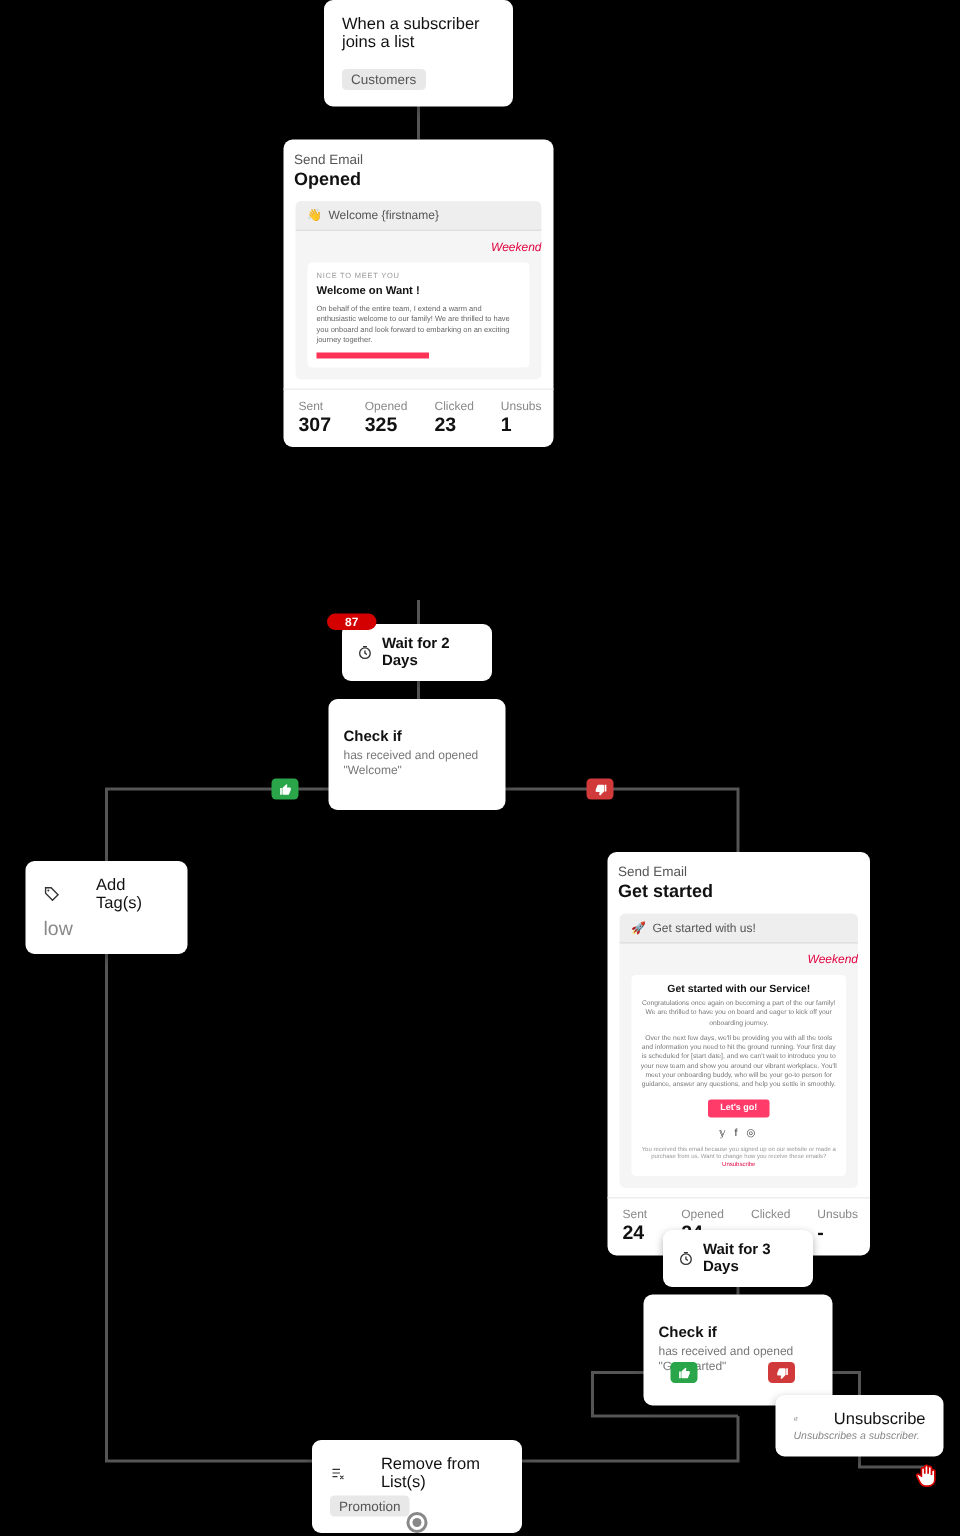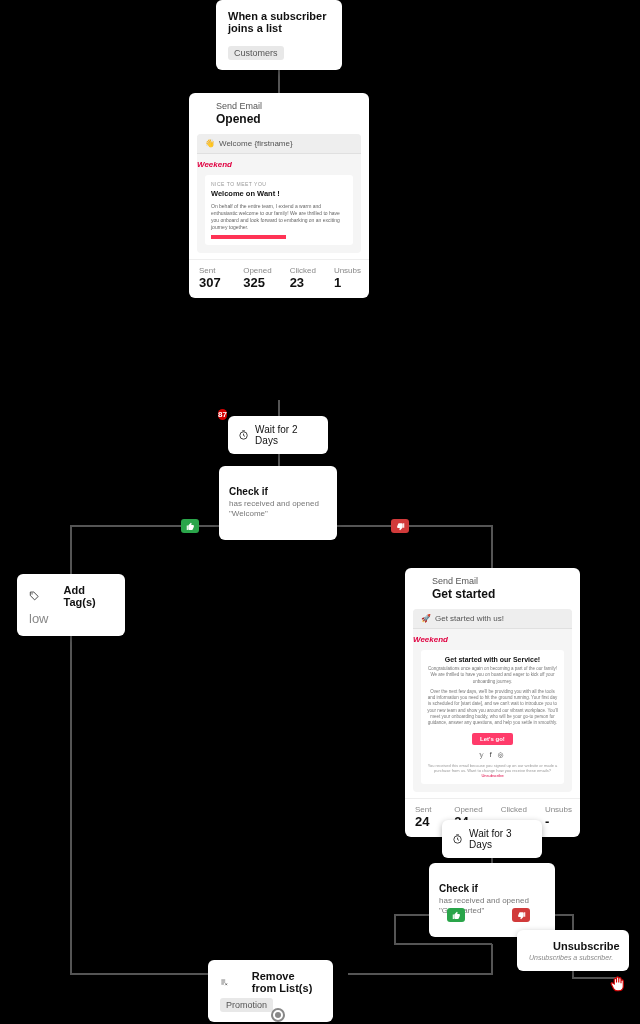--- a/index.html
+++ b/index.html
@@ -1,52 +1,52 @@
 <!DOCTYPE html>
 <html><head>
 <meta charset="utf-8">
 <style>
   * { box-sizing: border-box; margin: 0; padding: 0; }
   html, body { width: 640px; height: 1024px; background: #000; font-family: -apple-system, BlinkMacSystemFont, "Segoe UI", Helvetica, Arial, sans-serif; overflow: hidden; }
   .canvas { position: relative; width: 640px; height: 1024px; }
 
   .node { position: absolute; background: #fff; border-radius: 6px; box-shadow: 0 2px 6px rgba(0,0,0,.3); }
   .node .pad { padding: 10px 12px; }
-  .label-md { font-size: 11px; font-weight: 700; color: #111; }
+  .label-md { font-size: 11px; font-weight: 400; color: #111; }
   .pill { display: inline-block; background: #e8e8e8; color: #555; font-size: 9px; padding: 2px 6px; border-radius: 3px; margin-top: 12px; }
   .muted { color: #888; font-size: 13px; }
 
   
   #n-trigger { left: 216px; top: 0px; width: 126px; }
 
   
   #n-email1 { left: 189px; top: 93px; width: 180px; }
-  .email-header { padding: 8px 10px 0 27px; }
+  .email-header { padding: 8px 10px 0 7px; }
   .email-type { font-size: 9px; color: #555; }
   .email-title { font-size: 12px; font-weight: 700; color: #111; margin-top: 1px; }
   .preview { margin: 8px 8px 0 8px; background: #f5f5f5; border-radius: 4px; overflow: hidden; }
   .preview-subject { display:flex; align-items:center; gap:4px; font-size: 8px; color:#555; padding:5px 8px; background:#eee; border-bottom:1px solid #e0e0e0;}
-  .preview-logo { text-align:left; font-size:8px; font-weight:700; color:#e00040; padding:6px 0; font-style: italic;}
+  .preview-logo { text-align:right; font-size:8px; font-weight:400; color:#e00040; padding:6px 0; font-style: italic;}
   .preview-body { background:#fff; margin:0 8px 8px 8px; border-radius:3px; padding:6px; }
   .preview-body .small { font-size:5px; color:#999; letter-spacing:.5px;}
   .preview-body .h { font-size:7.5px; font-weight:700; color:#111; margin:2px 0 4px;}
   .hello-img { width:100%; height:70px; border-radius:2px; background: radial-gradient(ellipse at center, #0a1a2a 0%, #050a12 85%); display:flex; align-items:center; justify-content:center; }
   .hello-text { font-family: cursive; font-size: 26px; font-style: italic; font-weight: 400; color:#5fd4ff; text-shadow: 0 0 3px #3fb8ff, 0 0 6px #2a9ae6, 0 0 10px #1a7acc; letter-spacing:-1px;}
   .preview-para { font-size:5px; color:#666; line-height:1.4; margin-top:5px; }
   .redbar { height:4px; width:55%; background:#ff3355; margin-top:4px; }
   .stats { display:flex; border-top:1px solid #eee; margin-top:6px; }
   .stat { flex:1; padding:6px 8px 8px 10px; }
   .stat .k { font-size:8px; color:#888;}
   .stat .v { font-size:13px; font-weight:700; color:#111;}
 
   
   .wait { display:flex; align-items:center; gap:6px; padding:8px 10px; }
   .wait .clock { width:12px; height:12px; }
-  .wait-text { font-size:10px; font-weight:400; color:#111;}
-  .badge { position:absolute; left:-10px; top:-7px; background:#d40000; color:#fff; font-size:8px; font-weight:700; padding:1px 0; border-radius:8px; }
+  .wait-text { font-size:10px; font-weight:700; color:#111;}
+  .badge { position:absolute; left:-10px; top:-7px; background:#d40000; color:#fff; font-size:8px; font-weight:700; padding:1px 12px; border-radius:8px; }
 
   #n-wait1 { left:228px; top:416px; width:100px; }
 
   
   #n-check1 { left:219px; top:466px; width:118px; }
   .check-body { padding:20px 10px; }
   .check-title { font-size:10px; font-weight:700; color:#111;}
   .check-desc { font-size:8px; color:#777; margin-top:2px; line-height:1.3;}
 
   
@@ -69,21 +69,21 @@
   .socials { margin-top:6px; font-size:7px; color:#333; letter-spacing:2px;}
   .foot { font-size:4px; color:#999; margin-top:4px;}
   .foot .r { color:#e00040;}
 
   #n-wait2 { left:442px; top:820px; width:100px;}
   #n-check2 { left:429px; top:863px; width:126px;}
 
   #n-unsub { left:517px; top:930px; width:112px;}
   .unsub-desc { font-size:7px; color:#888; font-style:italic; margin-top:2px;}
 
-  #n-remove { left:208px; top:960px; width:125px;}
+  #n-remove { left:208px; top:960px; width:140px;}
 
   
   svg.wires { position:absolute; inset:0; width:640px; height:1024px; pointer-events:none;}
   .wire { stroke:#555; stroke-width:2; fill:none;}
   .dot { fill:#555;}
 
   
   .cursor-hand { position:absolute; left:609px; top:975px; width:18px; height:18px; }
 
   

